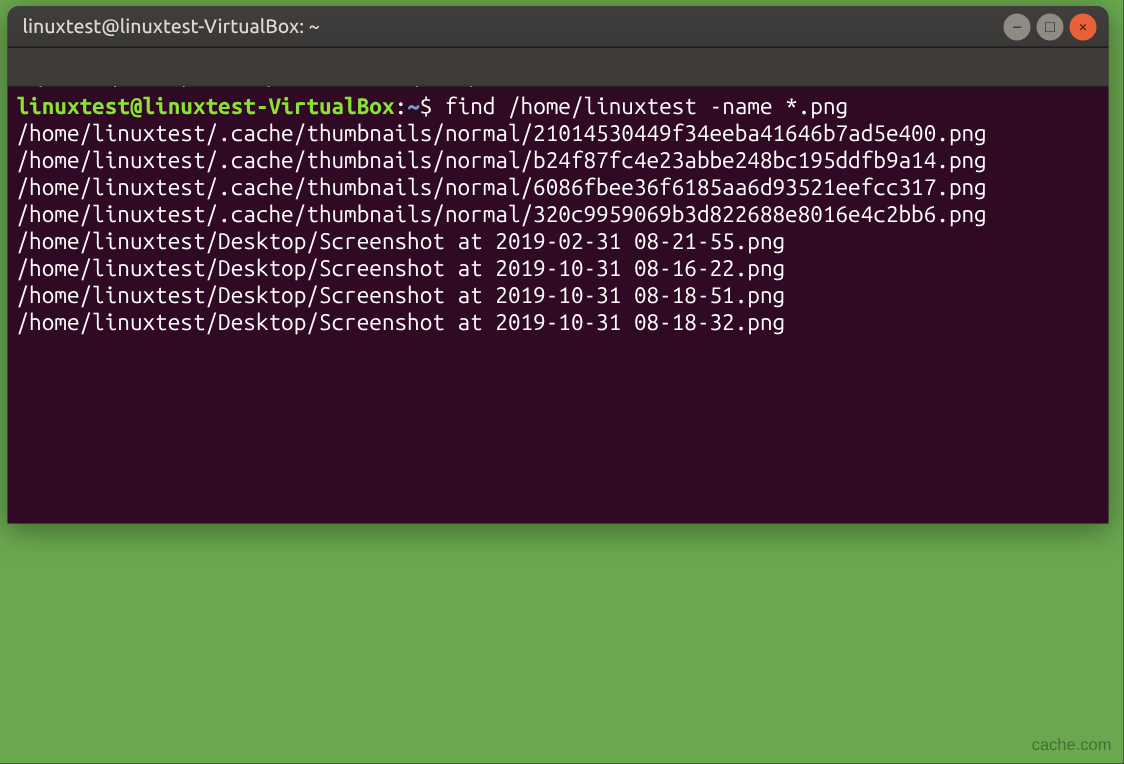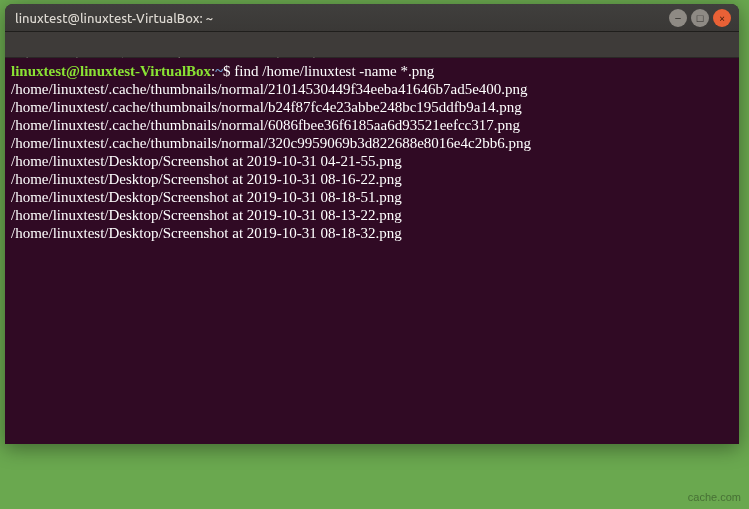--- a/index.html
+++ b/index.html
@@ -7,21 +7,21 @@
       background: #6aa84f;
       width: 749px;
       height: 509px;
       font-family: -apple-system, "Ubuntu", sans-serif;
       overflow: hidden;
       position: relative;
     }
     .window {
       position: absolute;
       top: 4px; left: 5px;
-      width: 734px; height: 440px;
+      width: 734px; height: 345px;
       background: #2f2d2b;
       border-radius: 8px 8px 0 0;
       box-shadow: 0 4px 20px rgba(0,0,0,0.4);
       display: flex;
       flex-direction: column;
       overflow: hidden;
     }
     .titlebar {
       height: 28px;
       background: linear-gradient(#403f3d, #3a3836);
@@ -72,21 +72,21 @@
       font-family: "Ubuntu Mono", "DejaVu Sans Mono", monospace;
       font-size: 15px;
       line-height: 18px;
       color: #ffffff;
       overflow: hidden;
     }
     .prompt-user { color: #8ae234; font-weight: bold; }
     .prompt-path { color: #729fcf; font-weight: bold; }
     .prompt-dollar { color: #ffffff; }
     .cmd { color: #ffffff; }
-    .line { white-space: pre; font-family: Liberation Serif, serif; }
+    .line { white-space: pre; }
     .cursor {
       display: inline-block;
       width: 9px; height: 16px;
       background: #ffffff;
       vertical-align: text-bottom;
       margin-left: 4px;
     }
     .watermark {
       position: absolute;
       right: 8px;
@@ -122,21 +122,20 @@
     <span class="menuitem">Terminal</span>
     <span class="menuitem">File</span>
   </div>
 
   <div class="terminal">
     <div class="line"><span class="prompt-user">linuxtest@linuxtest-VirtualBox</span><span class="prompt-dollar">:</span><span class="prompt-path">~</span><span class="prompt-dollar">$</span> <span class="cmd">find /home/linuxtest -name *.png</span></div>
     <div class="line">/home/linuxtest/.cache/thumbnails/normal/21014530449f34eeba41646b7ad5e400.png</div>
     <div class="line">/home/linuxtest/.cache/thumbnails/normal/b24f87fc4e23abbe248bc195ddfb9a14.png</div>
     <div class="line">/home/linuxtest/.cache/thumbnails/normal/6086fbee36f6185aa6d93521eefcc317.png</div>
     <div class="line">/home/linuxtest/.cache/thumbnails/normal/320c9959069b3d822688e8016e4c2bb6.png</div>
-    <div class="line">/home/linuxtest/Desktop/Screenshot at 2019-10-31 04-21-55.png</div>
+    <div class="line">/home/linuxtest/Desktop/Screenshot at 2019-02-31 08-21-55.png</div>
     <div class="line">/home/linuxtest/Desktop/Screenshot at 2019-10-31 08-16-22.png</div>
     <div class="line">/home/linuxtest/Desktop/Screenshot at 2019-10-31 08-18-51.png</div>
-    <div class="line">/home/linuxtest/Desktop/Screenshot at 2019-10-31 08-13-22.png</div>
     <div class="line">/home/linuxtest/Desktop/Screenshot at 2019-10-31 08-18-32.png</div>
   </div>
 </div>
 
 <div class="watermark">cache.com</div>
 
 </body></html>

